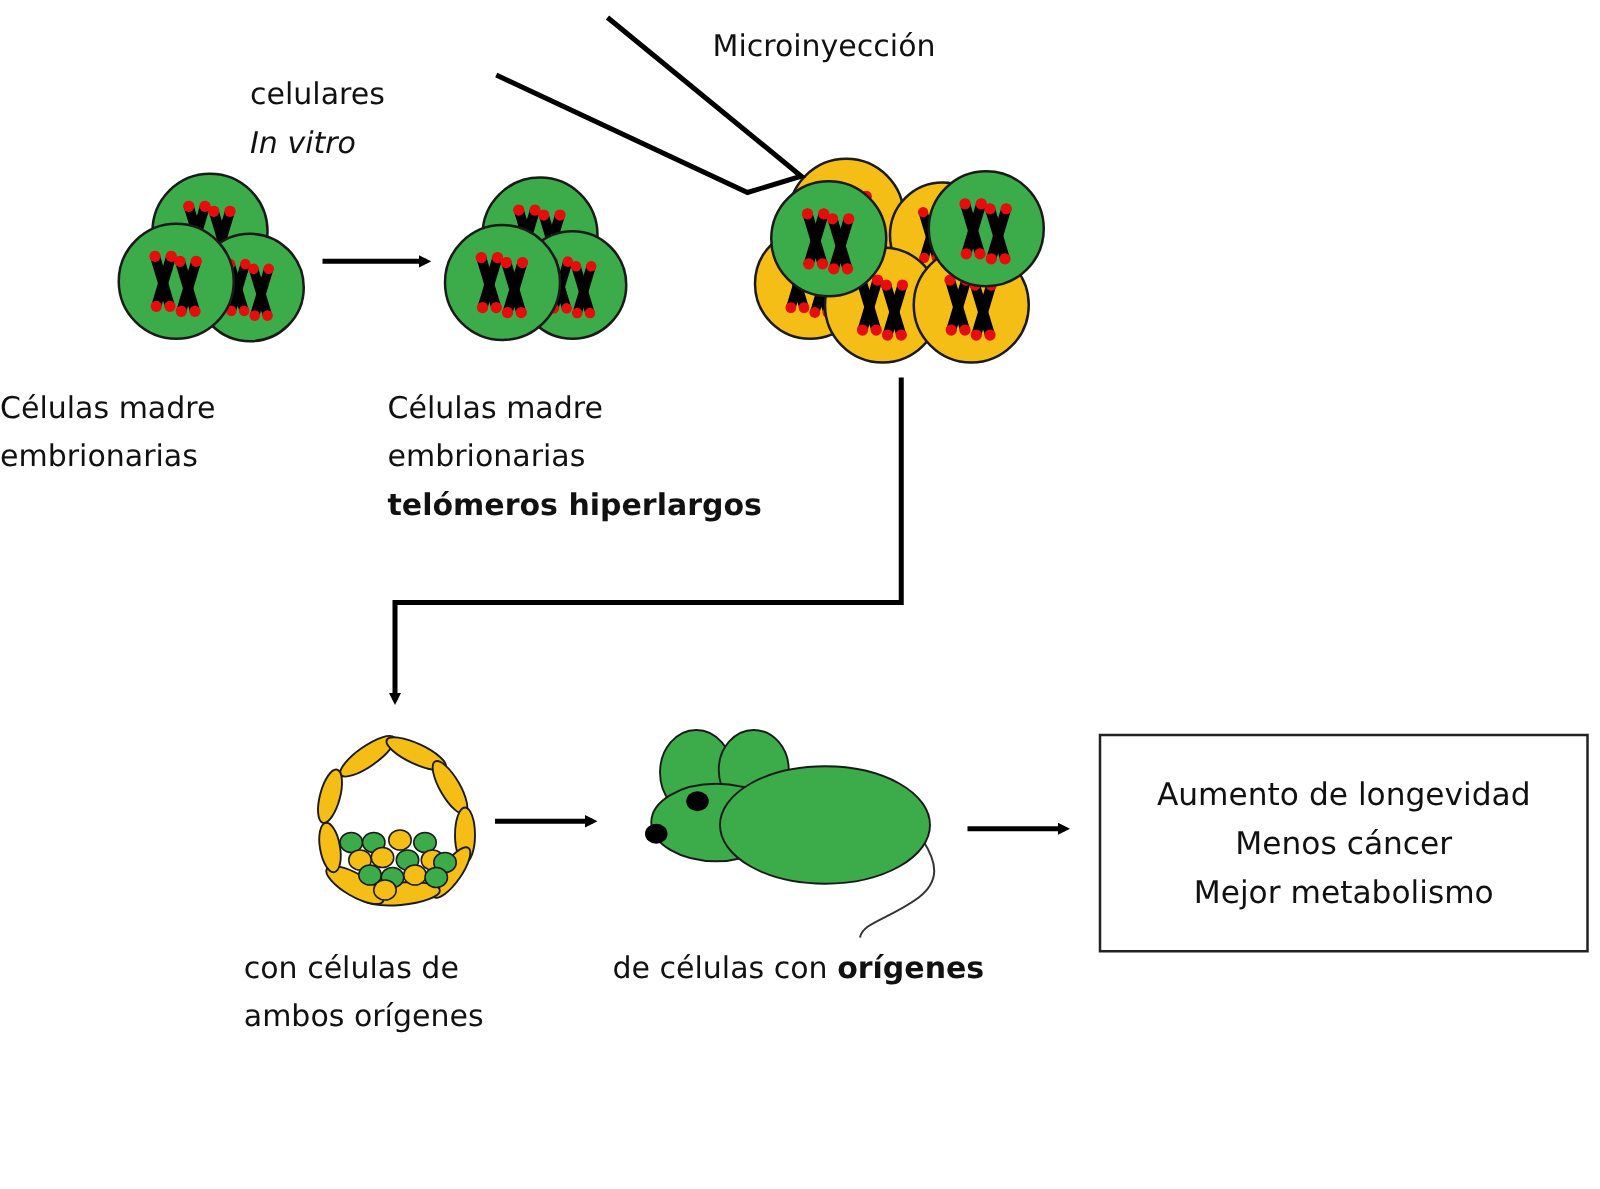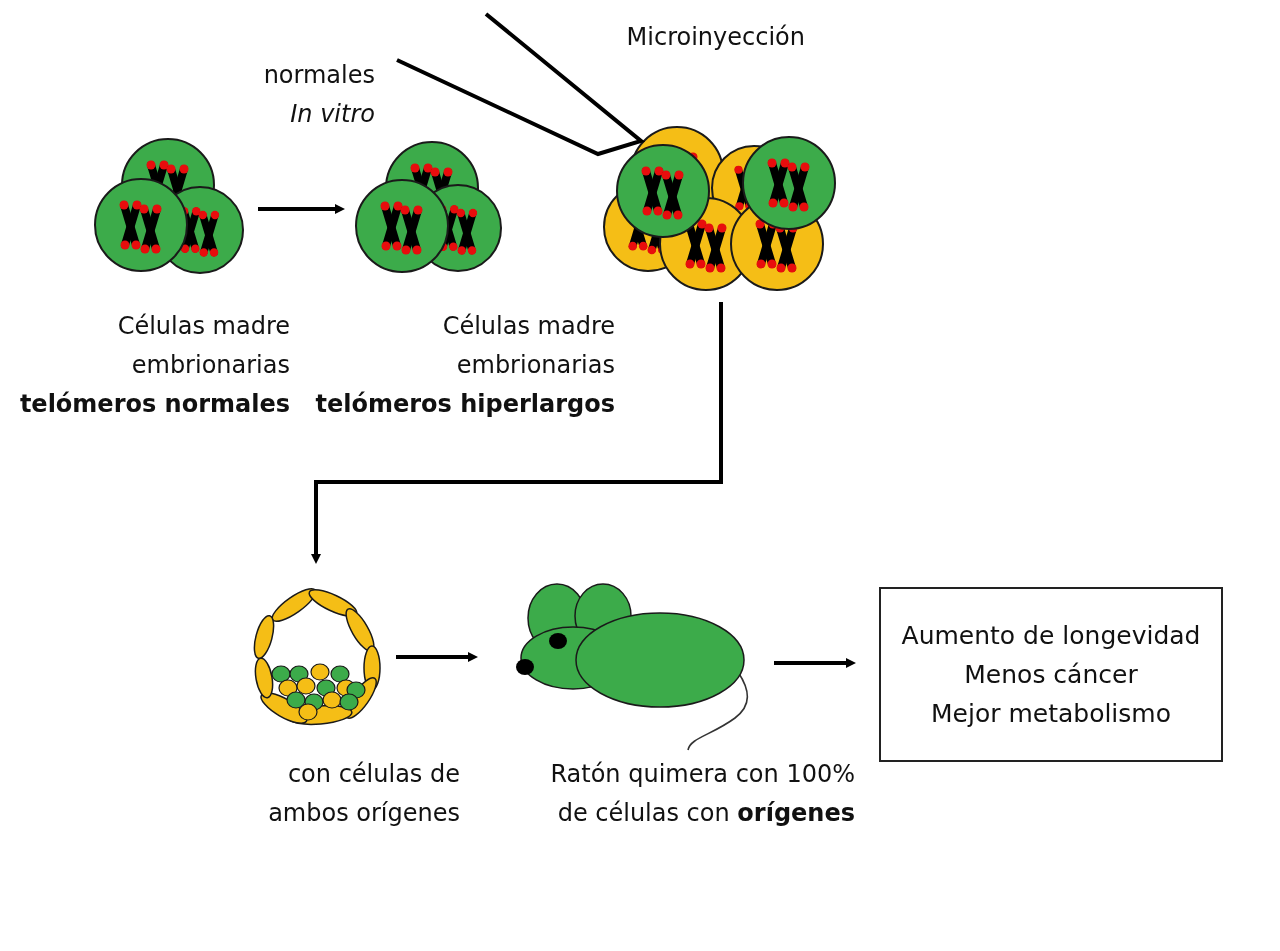--- a/index.html
+++ b/index.html
@@ -1,22 +1,22 @@
 <!DOCTYPE html>
 <html><head>
 <meta charset="utf-8">
 <style>
   html, body { margin: 0; padding: 0; background: #ffffff; }
   body { width: 1280px; height: 951px; position: relative; overflow: hidden;
          font-family: "DejaVu Sans", "Liberation Sans", sans-serif; color: #111; }
-  .label { position: absolute; text-align: right; font-size: 24px; line-height: 39px; white-space: nowrap; }
+  .label { position: absolute; text-align: left; font-size: 24px; line-height: 39px; white-space: nowrap; }
   .label b { font-weight: bold; }
   .label i { }
   #diagram { position: absolute; left: 0; top: 0; }
-  .result-box { position: absolute; left: 879px; top: 587px; width: 344px; height: 175px;
+  .result-box { position: absolute; left: 879px; top: 587px; width: 392px; height: 175px;
                 border: 2px solid #222; box-sizing: border-box; background: #fff;
                 display: flex; flex-direction: column; align-items: center; justify-content: center; }
   .result-box div { font-size: 25px; line-height: 39px; white-space: nowrap; }
 </style>
 </head>
 <body>
 
 <svg id="diagram" width="1280" height="951" viewBox="0 0 1280 951" xmlns="http://www.w3.org/2000/svg">
   <defs>
     <marker id="ah" markerWidth="10" markerHeight="10" refX="6" refY="5" orient="auto" markerUnits="userSpaceOnUse">
@@ -269,47 +269,45 @@
     <ellipse cx="573" cy="658" rx="52" ry="31" fill="#3cab4a" stroke="#1a1a1a" stroke-width="1.5"></ellipse>
     <ellipse cx="660" cy="660" rx="84" ry="47" fill="#3cab4a" stroke="#1a1a1a" stroke-width="1.5"></ellipse>
     <ellipse cx="558" cy="641" rx="9" ry="8" fill="#000"></ellipse>
     <ellipse cx="525" cy="667" rx="9" ry="8" fill="#000"></ellipse>
   </g>
 
   <line x1="774" y1="663" x2="852" y2="663" stroke="#000" stroke-width="4" marker-end="url(#ah)"></line>
 </svg>
 
 <div class="label" style="left:200px; top:56px; width:175px;">
-  <div>normales</div>
+  <div>celulares</div>
   <div><i>In vitro</i></div>
 </div>
 
 <div class="label" style="left:570px; top:18px; width:235px;">
   <div>Microinyección</div>
 </div>
 
 <div class="label" style="left:0px; top:307px; width:290px;">
   <div>Células madre</div>
   <div>embrionarias</div>
-  <div><b>telómeros normales</b></div>
 </div>
 
 <div class="label" style="left:310px; top:307px; width:305px;">
   <div>Células madre</div>
   <div>embrionarias</div>
   <div><b>telómeros hiperlargos</b></div>
 </div>
 
 <div class="label" style="left:195px; top:755px; width:265px;">
   <div>con células de</div>
   <div>ambos orígenes</div>
 </div>
 
 <div class="label" style="left:490px; top:755px; width:365px;">
-  <div>Ratón quimera con 100%</div>
   <div><span>de células con </span><b>orígenes</b></div>
 </div>
 
 <div class="result-box">
   <div>Aumento de longevidad</div>
   <div>Menos cáncer</div>
   <div>Mejor metabolismo</div>
 </div>
 
 </body></html>

